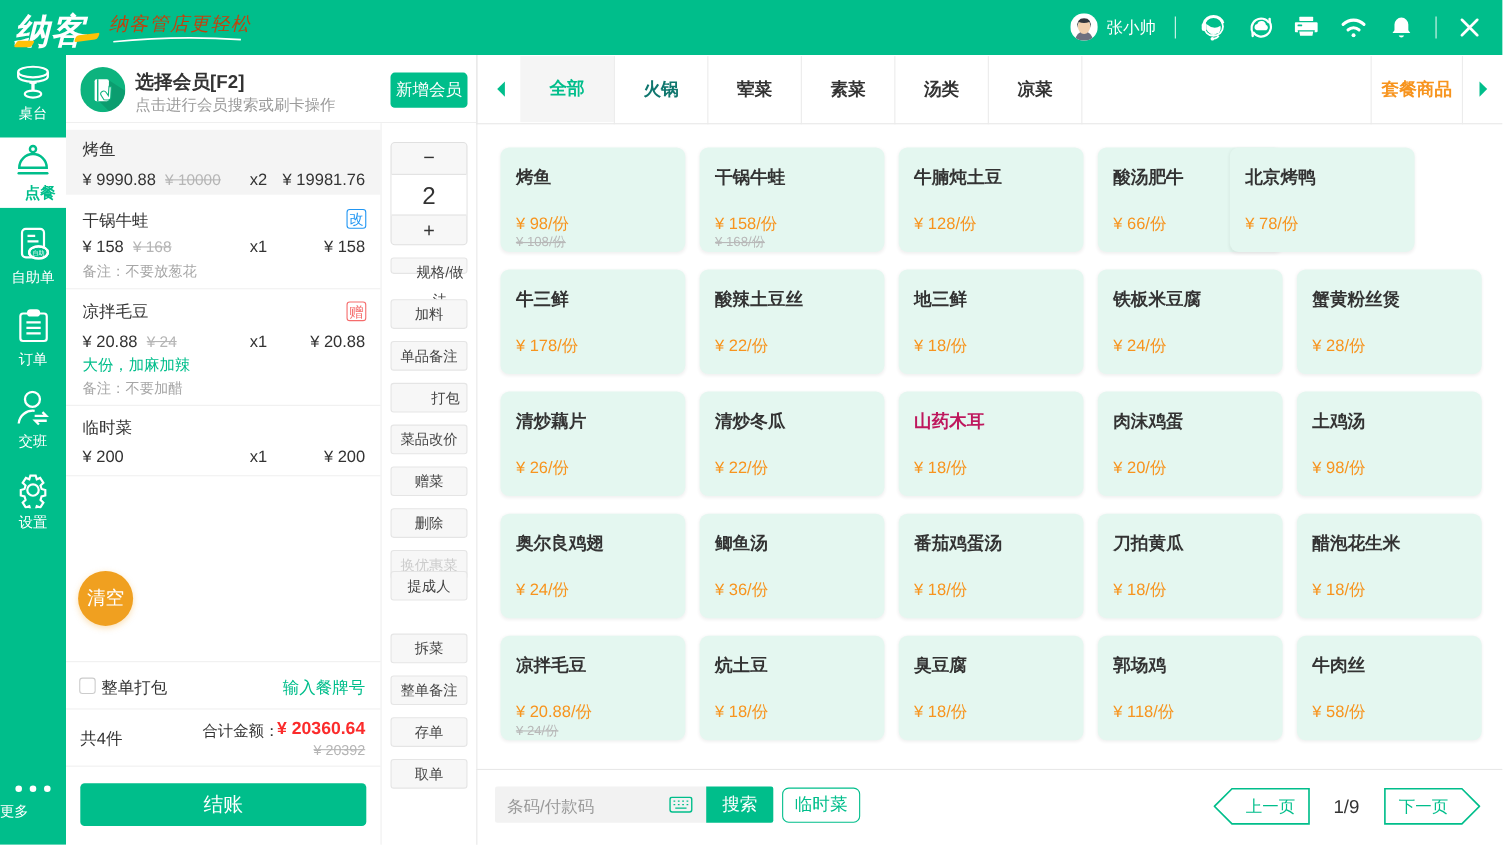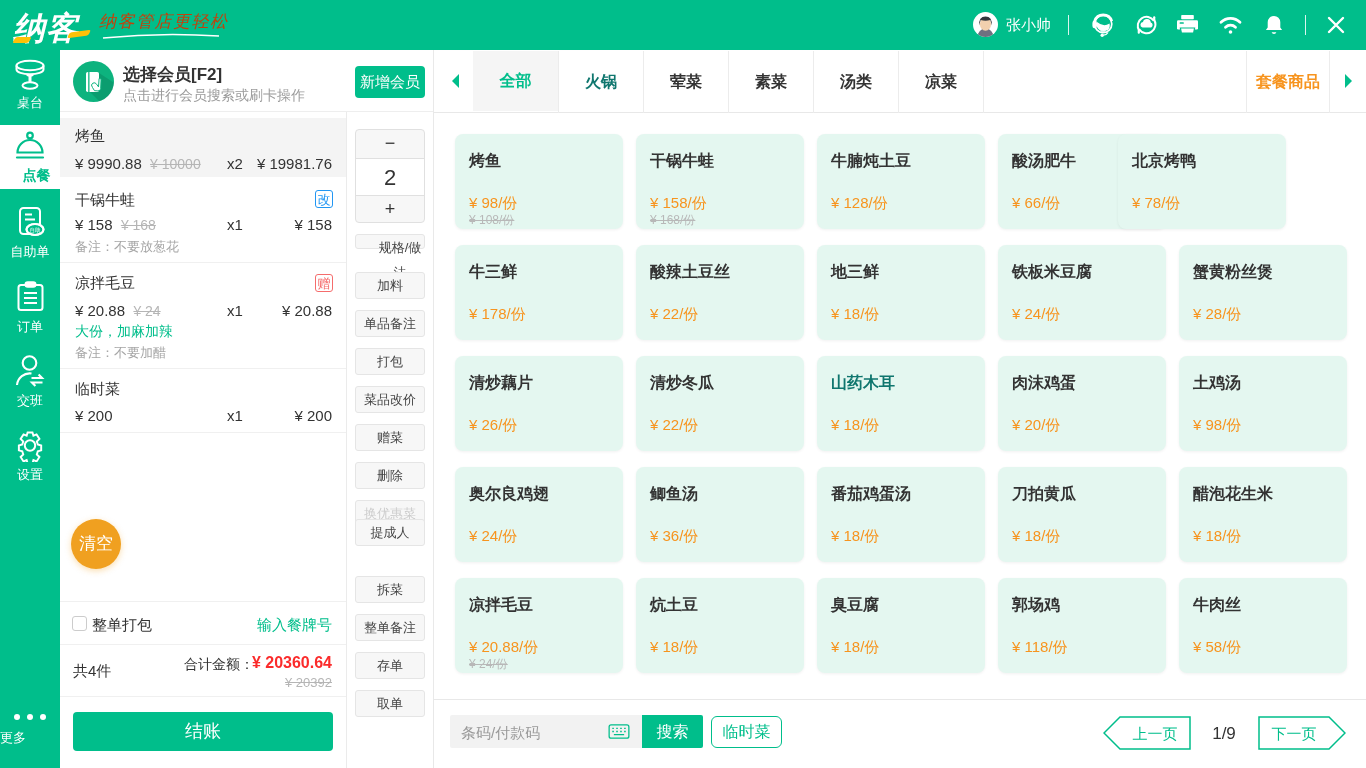--- a/index.html
+++ b/index.html
@@ -176,21 +176,21 @@
 <div class="abs" style="left:73px;top:712px;width:260px;height:39px;background:#00be8b;border-radius:4px;color:#fff;font-size:18px;text-align:center;line-height:39px;">结账</div>
 <div class="abs" style="left:347px;top:112px;width:86px;height:656px;background:#fff;"></div>
 <div class="abs" style="left:355px;top:129px;width:70px;height:94px;border:1px solid #e0e0e0;border-radius:4px;background:#f7f7f7;">
 <div style="height:28px;text-align:center;line-height:26px;font-size:18px;color:#333;">−</div>
 <div style="height:38px;background:#fff;border-top:1px solid #e0e0e0;border-bottom:1px solid #e0e0e0;text-align:center;line-height:38px;font-size:22px;color:#333;">2</div>
 <div style="height:26px;text-align:center;line-height:26px;font-size:18px;color:#333;">+</div>
 </div>
 <div class="abs" style="left:355px;top:234px;width:70px;height:15px;background:#f7f7f7;border:1px solid #e5e5e5;border-radius:3px;color:#444;font-size:13px;text-align:center;line-height:25px;padding-left:20px;">规格/做法</div>
 <div class="abs" style="left:355px;top:272px;width:70px;height:27px;background:#f7f7f7;border:1px solid #e5e5e5;border-radius:3px;color:#444;font-size:13px;text-align:center;line-height:25px;">加料</div>
 <div class="abs" style="left:355px;top:310px;width:70px;height:27px;background:#f7f7f7;border:1px solid #e5e5e5;border-radius:3px;color:#444;font-size:13px;text-align:center;line-height:25px;">单品备注</div>
-<div class="abs" style="left:355px;top:348px;width:70px;height:27px;background:#f7f7f7;border:1px solid #e5e5e5;border-radius:3px;color:#444;font-size:13px;text-align:center;line-height:25px;">打包</div>
+<div class="abs" style="left:355px;top:348px;width:70px;height:27px;background:#f7f7f7;border:1px solid #e5e5e5;border-radius:3px;color:#444;font-size:13px;text-align:left;line-height:25px;padding-left:36px;">打包</div>
 <div class="abs" style="left:355px;top:386px;width:70px;height:27px;background:#f7f7f7;border:1px solid #e5e5e5;border-radius:3px;color:#444;font-size:13px;text-align:center;line-height:25px;">菜品改价</div>
 <div class="abs" style="left:355px;top:424px;width:70px;height:27px;background:#f7f7f7;border:1px solid #e5e5e5;border-radius:3px;color:#444;font-size:13px;text-align:center;line-height:25px;">赠菜</div>
 <div class="abs" style="left:355px;top:462px;width:70px;height:27px;background:#f7f7f7;border:1px solid #e5e5e5;border-radius:3px;color:#444;font-size:13px;text-align:center;line-height:25px;">删除</div>
 <div class="abs" style="left:355px;top:500px;width:70px;height:27px;background:#f7f7f7;border:1px solid #e5e5e5;border-radius:3px;color:#ccc;font-size:13px;text-align:center;line-height:25px;">换优惠菜</div>
 <div class="abs" style="left:355px;top:519px;width:70px;height:27px;background:#f7f7f7;border:1px solid #e5e5e5;border-radius:3px;color:#444;font-size:13px;text-align:center;line-height:25px;">提成人</div>
 <div class="abs" style="left:355px;top:576px;width:70px;height:27px;background:#f7f7f7;border:1px solid #e5e5e5;border-radius:3px;color:#444;font-size:13px;text-align:center;line-height:25px;">拆菜</div>
 <div class="abs" style="left:355px;top:614px;width:70px;height:27px;background:#f7f7f7;border:1px solid #e5e5e5;border-radius:3px;color:#444;font-size:13px;text-align:center;line-height:25px;">整单备注</div>
 <div class="abs" style="left:355px;top:652px;width:70px;height:27px;background:#f7f7f7;border:1px solid #e5e5e5;border-radius:3px;color:#444;font-size:13px;text-align:center;line-height:25px;">存单</div>
 <div class="abs" style="left:355px;top:690px;width:70px;height:27px;background:#f7f7f7;border:1px solid #e5e5e5;border-radius:3px;color:#444;font-size:13px;text-align:center;line-height:25px;">取单</div>
 <div class="abs" style="left:433px;top:50px;width:933px;height:63px;background:#fff;border-bottom:1px solid #e8e8e8;border-left:1px solid #e8e8e8;"></div>
@@ -248,21 +248,21 @@
   </div>
 <div class="abs" style="left:455px;top:356px;width:168px;height:95px;background:#e4f7f0;border-radius:8px;box-shadow:0 1px 3px rgba(0,0,0,0.06);">
     <div class="abs" style="left:14px;top:17px;font-size:16px;font-weight:bold;color:#333;white-space:nowrap;">清炒藕片</div>
     <div class="abs" style="left:14px;top:60px;font-size:15px;color:#f7941e;">¥ 26/份</div>
   </div>
 <div class="abs" style="left:636px;top:356px;width:168px;height:95px;background:#e4f7f0;border-radius:8px;box-shadow:0 1px 3px rgba(0,0,0,0.06);">
     <div class="abs" style="left:14px;top:17px;font-size:16px;font-weight:bold;color:#333;white-space:nowrap;">清炒冬瓜</div>
     <div class="abs" style="left:14px;top:60px;font-size:15px;color:#f7941e;">¥ 22/份</div>
   </div>
 <div class="abs" style="left:817px;top:356px;width:168px;height:95px;background:#e4f7f0;border-radius:8px;box-shadow:0 1px 3px rgba(0,0,0,0.06);">
-    <div class="abs" style="left:14px;top:17px;font-size:16px;font-weight:bold;color:#0f766e;white-space:nowrap;">山药木耳</div>
+    <div class="abs" style="left:14px;top:17px;font-size:16px;font-weight:bold;color:#be185d;white-space:nowrap;">山药木耳</div>
     <div class="abs" style="left:14px;top:60px;font-size:15px;color:#f7941e;">¥ 18/份</div>
   </div>
 <div class="abs" style="left:998px;top:356px;width:168px;height:95px;background:#e4f7f0;border-radius:8px;box-shadow:0 1px 3px rgba(0,0,0,0.06);">
     <div class="abs" style="left:14px;top:17px;font-size:16px;font-weight:bold;color:#333;white-space:nowrap;">肉沫鸡蛋</div>
     <div class="abs" style="left:14px;top:60px;font-size:15px;color:#f7941e;">¥ 20/份</div>
   </div>
 <div class="abs" style="left:1179px;top:356px;width:168px;height:95px;background:#e4f7f0;border-radius:8px;box-shadow:0 1px 3px rgba(0,0,0,0.06);">
     <div class="abs" style="left:14px;top:17px;font-size:16px;font-weight:bold;color:#333;white-space:nowrap;">土鸡汤</div>
     <div class="abs" style="left:14px;top:60px;font-size:15px;color:#f7941e;">¥ 98/份</div>
   </div>

